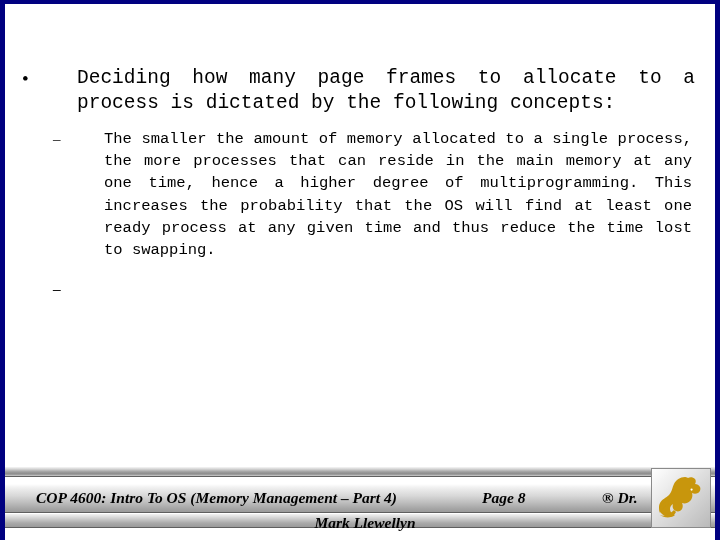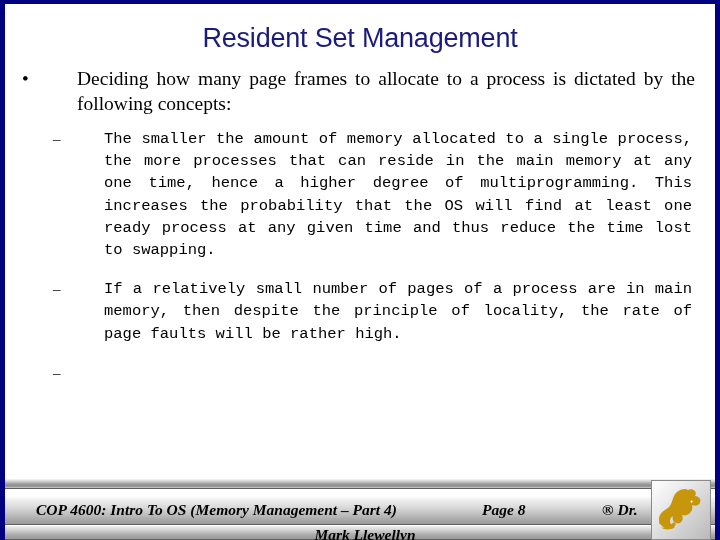--- a/index.html
+++ b/index.html
@@ -66,20 +66,21 @@
     color: #000000;
     text-align: left;
   }
   .lvl1 .text {
     font-size: 19.5px;
     line-height: 25px;
     color: #000000;
     text-align: justify;
     text-justify: inter-word;
     hyphens: none;
+    font-family: Liberation Mono, monospace;
   }
 
   .lvl2 {
     position: relative;
     padding-left: 99px;
     padding-right: 18px;
     margin-bottom: 17px;
   }
   .lvl2 .marker {
     position: absolute;
@@ -98,21 +99,21 @@
     text-justify: inter-word;
     font-family: Liberation Mono, monospace;
   }
   .lvl2.first { margin-top: 6px; }
 
   
   #footer {
     position: absolute;
     left: 0;
     right: 0;
-    bottom: 0;
+    bottom: 12px;
     height: 62px;
     padding-left: 25px;
   }
   .band {
     position: absolute;
     left: 0;
     width: 720px;
     background: linear-gradient(to bottom,
                 #f6f6f6 0%, #d6d6d6 22%, #9d9d9d 55%, #8c8c8c 78%, #cfcfcf 100%);
     border-top: 1px solid #ffffff;
@@ -189,37 +190,35 @@
   #logo-box svg {
     display: block;
     margin: 3px auto 0;
   }
 </style>
 </head>
 <body>
 
 <div id="slide">
 
-  <div id="title">Resident Set Management</div>
 
   <div id="body">
 
     <div class="lvl1">
       <span class="marker">•</span>
       <div class="text">Deciding how many page frames to allocate to a process is dictated by the following concepts:</div>
     </div>
 
     <div class="lvl2 first">
       <span class="marker">–</span>
       <div class="text">The smaller the amount of memory allocated to a single process, the more processes that can reside in the main memory at any one time, hence a higher degree of multiprogramming.   This increases the probability that the OS will find at least one ready process at any given time and thus reduce the time lost to swapping.</div>
     </div>
 
     <div class="lvl2">
       <span class="marker">–</span>
-      <div class="text">If a relatively small number of pages of a process are in main memory, then despite the principle of locality, the rate of page faults will be rather high.</div>
     </div>
 
     <div class="lvl2">
       <span class="marker">–</span>
     </div>
 
   </div>
 
   <div id="footer">
     <div class="band" id="band-top"></div>

